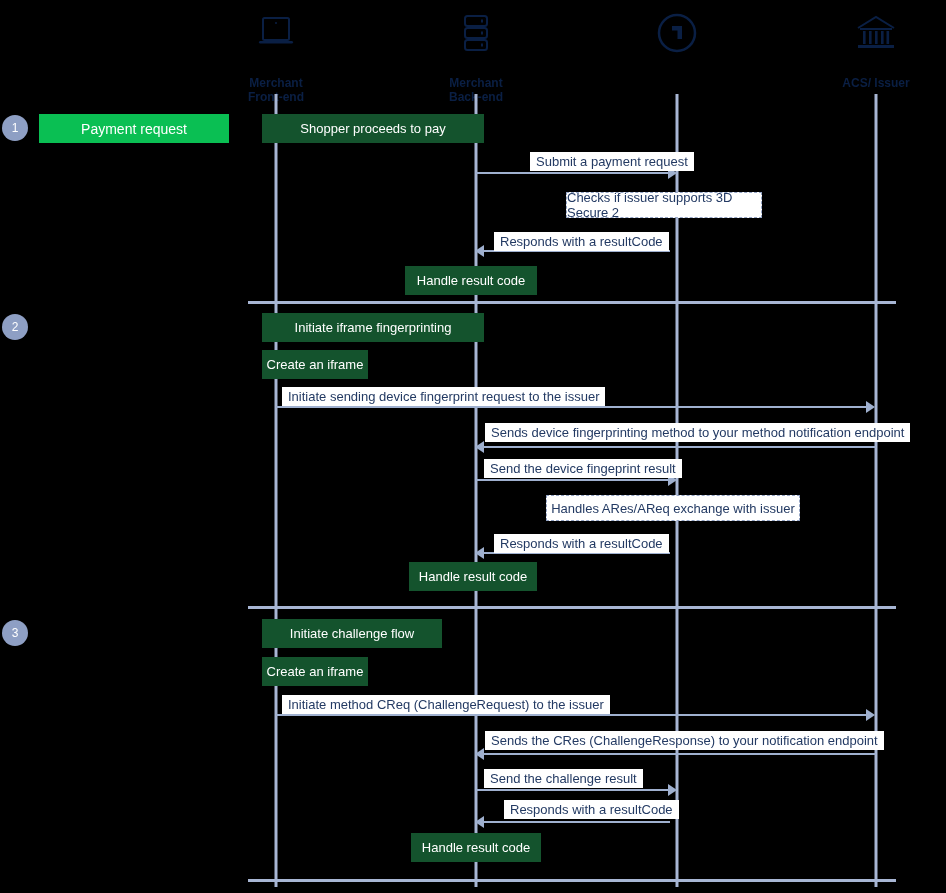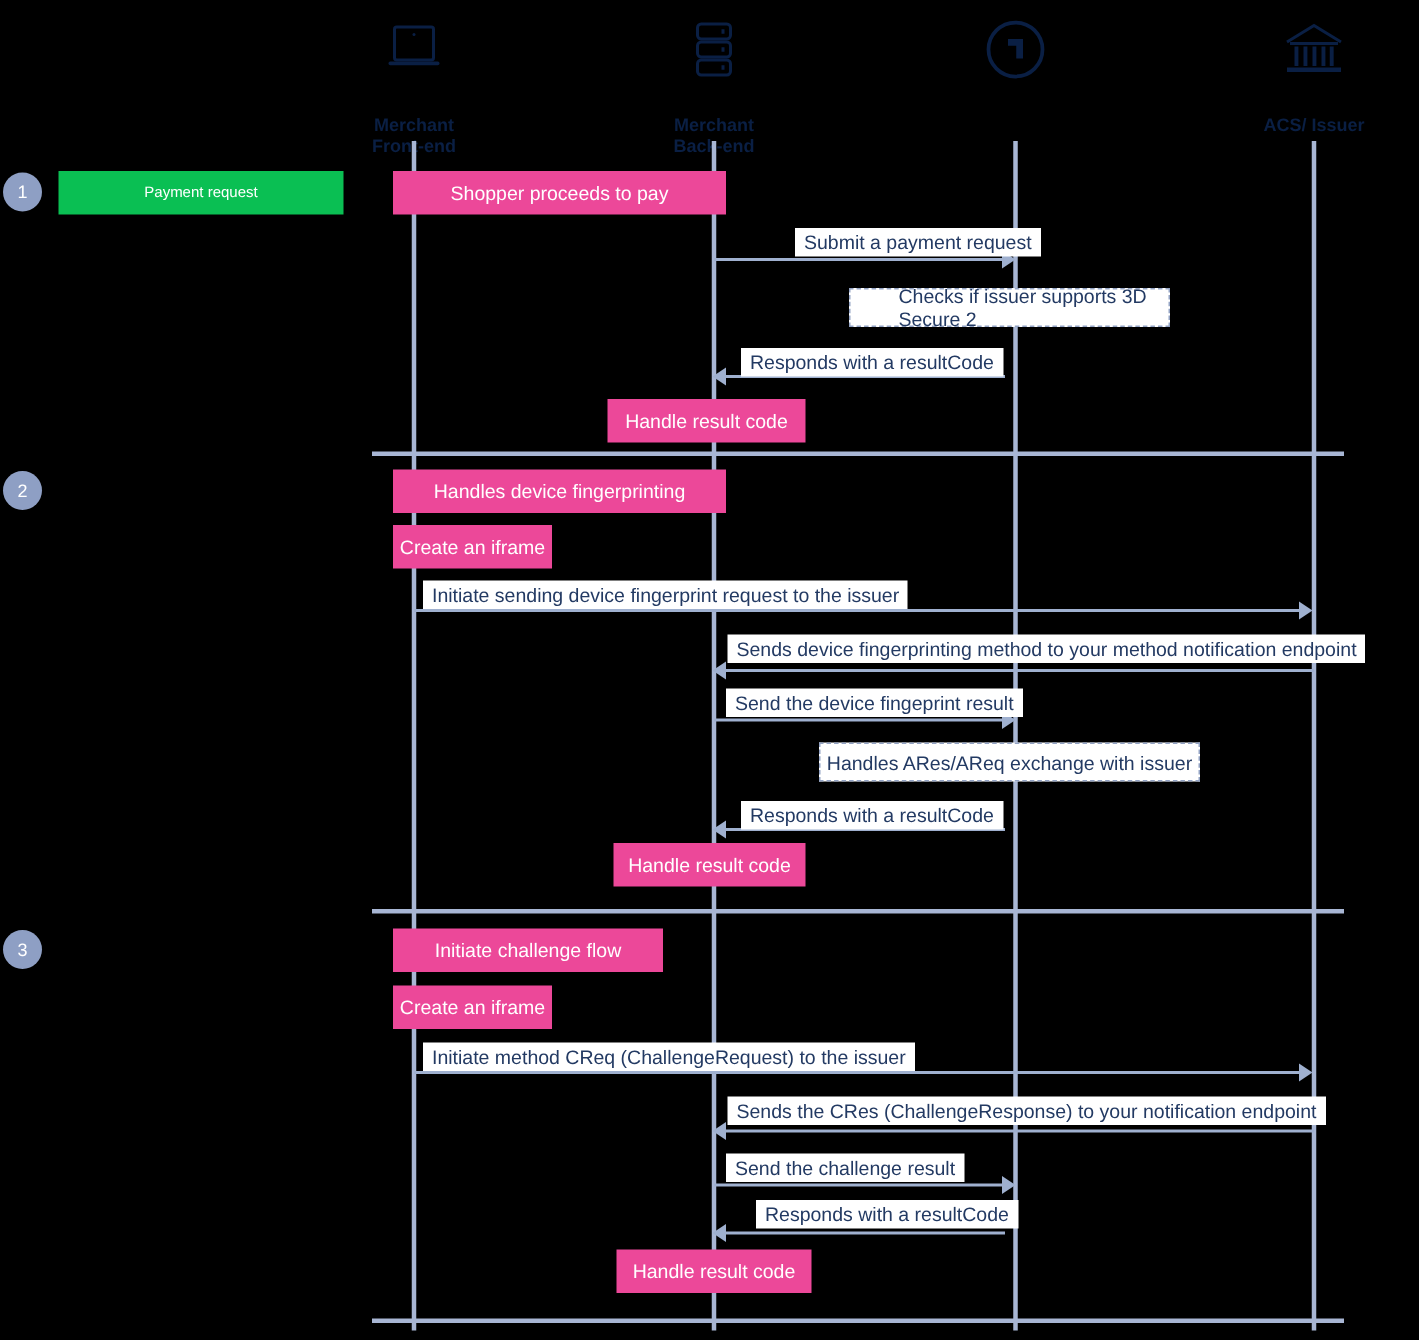--- a/index.html
+++ b/index.html
@@ -63,31 +63,31 @@
     color: #ffffff;
     font-size: 12px;
     display: flex;
     align-items: center;
     justify-content: center;
   }
   .step-chip {
     position: absolute;
     background: #0abf53;
     color: #ffffff;
-    font-size: 10px;
+    font-size: 14px;
     display: flex;
     align-items: center;
     justify-content: center;
     height: 29px;
   }
 
   
   .action-box {
     position: absolute;
-    background: #ec4899;
+    background: #14532d;
     color: #ffffff;
     font-size: 13px;
     display: flex;
     align-items: center;
     justify-content: center;
     height: 29px;
   }
 
   
   .note-box {
@@ -205,31 +205,31 @@
 
   <div class="step-badge" style="left:2px; top:115px;">1</div>
   <div class="step-chip" style="left:39px; top:114px; width:190px;">Payment request</div>
 
   <div class="action-box" style="left:262px; top:114px; width:222px;">Shopper proceeds to pay</div>
 
   <div class="msg-line" style="left:476px; top:172px; width:192px;"></div>
   <div class="msg-head right" style="left:668px; top:167px;"></div>
   <div class="msg-label" style="left:486px; top:152px;margin-left:44px;">Submit a payment request</div>
 
-  <div class="note-box" style="left:566px; top:192px; width:214px;padding-left:32px;">Checks if issuer supports 3D Secure 2</div>
+  <div class="note-box" style="left:566px; top:192px; width:196px;">Checks if issuer supports 3D Secure 2</div>
 
   <div class="msg-line" style="left:484px; top:250px; width:186px;"></div>
   <div class="msg-head left" style="left:475px; top:245px;"></div>
   <div class="msg-label" style="left:494px; top:232px;">Responds with a resultCode</div>
 
   <div class="action-box" style="left:405px; top:266px; width:132px;">Handle result code</div>
 
   <div class="step-badge" style="left:2px; top:314px;">2</div>
 
-  <div class="action-box" style="left:262px; top:313px; width:222px;">Handles device fingerprinting</div>
+  <div class="action-box" style="left:262px; top:313px; width:222px;">Initiate iframe fingerprinting</div>
   <div class="action-box" style="left:262px; top:350px; width:106px;">Create an iframe</div>
 
   <div class="msg-line" style="left:276px; top:406px; width:592px;"></div>
   <div class="msg-head right" style="left:866px; top:401px;"></div>
   <div class="msg-label" style="left:282px; top:387px;">Initiate sending device fingerprint request to the issuer</div>
 
   <div class="msg-line" style="left:484px; top:446px; width:392px;"></div>
   <div class="msg-head left" style="left:475px; top:441px;"></div>
   <div class="msg-label" style="left:485px; top:423px;">Sends device fingerprinting method to your method notification endpoint</div>
 

